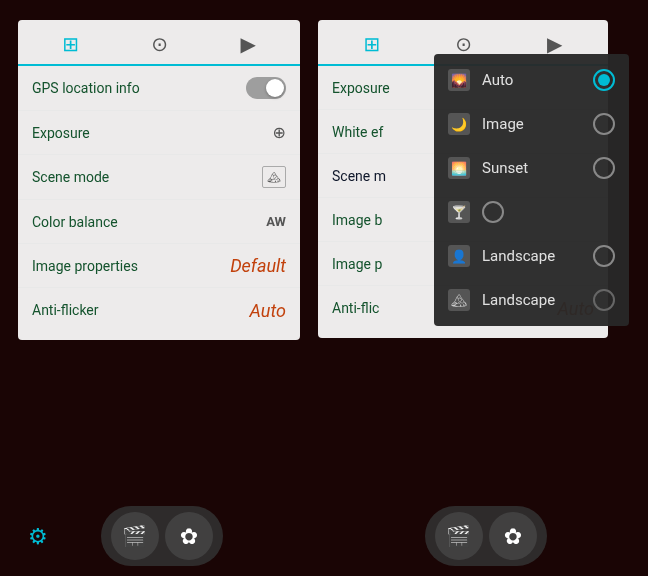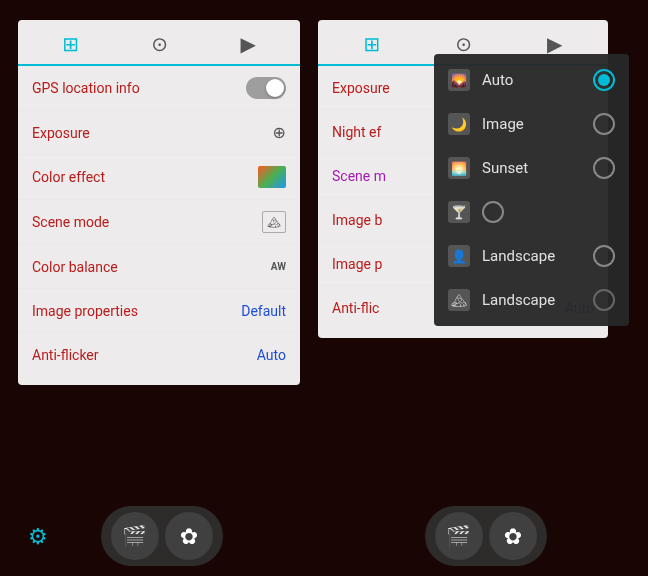--- a/index.html
+++ b/index.html
@@ -70,26 +70,27 @@
       padding: 11px 14px;
       border-bottom: 1px solid #e8e8e8;
       min-height: 44px;
     }
     .setting-row:last-child {
       border-bottom: none;
     }
 
     .setting-label {
       font-size: 14px;
-      color: #b91c1c;
+      color: #14532d;
     }
 
     .setting-value {
-      font-size: 14px;
-      color: #1d4ed8;
+      font-size: 18px;
+      color: #c2410c;
+      font-style: italic;
     }
 
     
     .toggle {
       width: 40px;
       height: 22px;
       background: #9e9e9e;
       border-radius: 11px;
       position: relative;
       cursor: pointer;
@@ -236,37 +237,37 @@
     .settings-gear {
       position: absolute;
       left: 28px;
       font-size: 22px;
       color: #00bcd4;
       cursor: pointer;
     }
 
     
     .setting-label.blue {
-      color: #a21caf;
+      color: #0f172a;
     }
 
     .scene-icon {
       width: 24px;
       height: 22px;
       border: 1px solid #aaa;
       border-radius: 2px;
       display: flex;
       align-items: center;
       justify-content: center;
       font-size: 11px;
       color: #555;
     }
 
     .wb-icon {
-      font-size: 10px;
+      font-size: 13px;
       color: #555;
       font-weight: bold;
     }
 
     .exposure-icon {
       font-size: 16px;
       color: #555;
     }
   </style>
 </head>
@@ -286,24 +287,20 @@
       <div class="setting-row">
         <span class="setting-label">GPS location info</span>
         <div class="toggle"></div>
       </div>
 
       <div class="setting-row">
         <span class="setting-label">Exposure</span>
         <span class="exposure-icon">⊕</span>
       </div>
 
-      <div class="setting-row">
-        <span class="setting-label">Color effect</span>
-        <div class="thumb-color"></div>
-      </div>
 
       <div class="setting-row">
         <span class="setting-label">Scene mode</span>
         <div class="scene-icon">🏔</div>
       </div>
 
       <div class="setting-row">
         <span class="setting-label">Color balance</span>
         <span class="wb-icon">AW</span>
       </div>
@@ -326,21 +323,21 @@
         <span class="tab-icon active">⊞</span>
         <span class="tab-icon">⊙</span>
         <span class="tab-icon">▶</span>
       </div>
 
       <div class="setting-row">
         <span class="setting-label">Exposure</span>
       </div>
 
       <div class="setting-row">
-        <span class="setting-label">Night ef</span>
+        <span class="setting-label">White ef</span>
       </div>
 
       <div class="setting-row">
         <span class="setting-label blue">Scene m</span>
       </div>
 
       <div class="setting-row">
         <span class="setting-label">Image b</span>
       </div>
 

